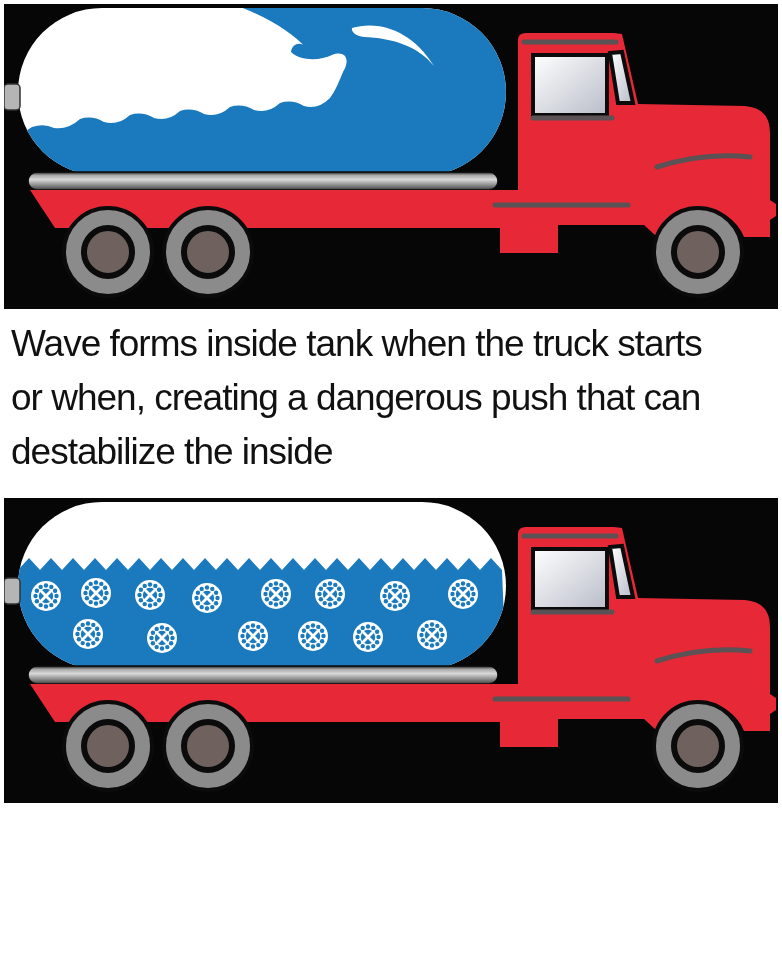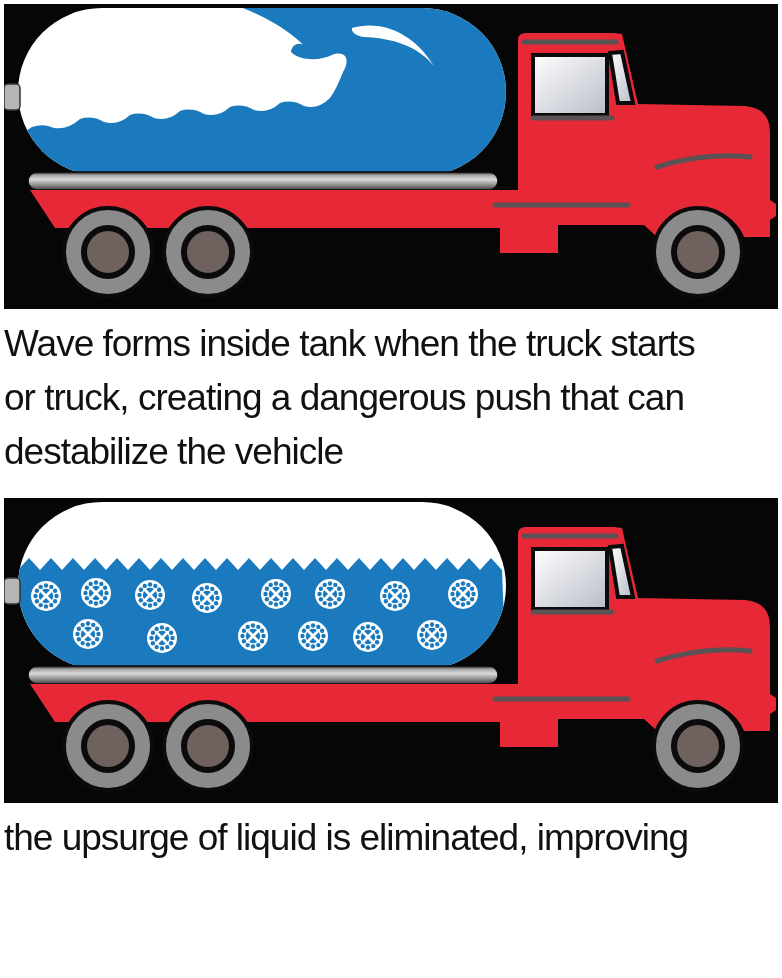--- a/index.html
+++ b/index.html
@@ -1,21 +1,21 @@
 <!DOCTYPE html>
 <html style="--panel_black: #060606; --truck_red: #e62837; --liquid_blue: #1a7abd; --tank_white: #ffffff; --chassis_gray: #9a9a9a; --tire_gray: #8b8b8b; --hub_gray: #6e615e; --trim_dark: #5a5254; --text_black: #111111;"><head>
 <meta charset="utf-8">
 <style>
   html,body{margin:0;padding:0;background:#ffffff;}
   body{width:782px;height:978px;overflow:hidden;font-family:"Liberation Sans", sans-serif;}
   .panel{width:774px;margin-left:4px;}
   .panel svg{display:block;width:774px;height:305px;}
   #panel-top{margin-top:4px;}
   #panel-bottom{margin-top:19px;}
-  .caption{padding:8px 4px 0 4px;color:var(--text_black,#111);}
+  .caption{padding:8px 4px 0 11px;color:var(--text_black,#111);}
   .caption .line{font-size:37px;line-height:54px;letter-spacing:-1px;white-space:nowrap;}
   
   .c-bg{fill:var(--panel_black,#060606);}
   .c-white{fill:#ffffff;}
   .c-red{fill:var(--truck_red,#e62837);}
   .c-blue{fill:var(--liquid_blue,#1a7abd);}
   .c-tire{fill:var(--tire_gray,#8b8b8b);stroke:#0b0b0b;stroke-width:4;}
   .c-hub{fill:var(--hub_gray,#6e615e);stroke:#0b0b0b;stroke-width:6;}
   .trim{stroke:var(--trim_dark,#5a5254);stroke-width:5;fill:none;stroke-linecap:round;}
   .win{stroke:#0b0b0b;stroke-width:4;fill:url(#winGrad);}
@@ -121,22 +121,22 @@
         L 14 172 L 502 172 L 502 30
         C 496 12 484 2 466 0 Z"></path>
       <path class="c-white" d="M 348 24 C 374 16 408 26 430 62 C 414 42 388 34 360 33 C 352 32 347 28 348 24 Z"></path>
     </g>
     <use href="#truck-body"></use>
   </svg>
 </div>
 
 <div class="caption">
   <div class="line">Wave forms inside tank when the truck starts</div>
-  <div class="line">or truck, creating a dangerous push that can</div>
-  <div class="line">destabilize the vehicle</div>
+  <div class="line">or when, creating a dangerous push that can</div>
+  <div class="line">destabilize the inside</div>
 </div>
 
 <div class="panel" id="panel-bottom">
   <svg viewBox="0 0 774 305">
     <rect class="c-bg" x="0" y="0" width="774" height="305"></rect>
     <rect class="c-white" x="14" y="4" width="488" height="168" rx="84" ry="84"></rect>
     <g clip-path="url(#tankClip)">
       <path class="c-blue" d="
         M 14 72
         l 11 -12 l 11 12 l 11 -12 l 11 12 l 11 -12 l 11 12 l 11 -12 l 11 12
@@ -161,14 +161,13 @@
           <use href="#ball" transform="translate(309,138)"></use>
           <use href="#ball" transform="translate(364,139)"></use>
           <use href="#ball" transform="translate(428,137)"></use>
         </g>
     </g>
     <use href="#truck-body"></use>
   </svg>
 </div>
 
 <div class="caption">
-  <div class="line">the upsurge of liquid is eliminated, improving</div>
 </div>
 
 </body></html>

